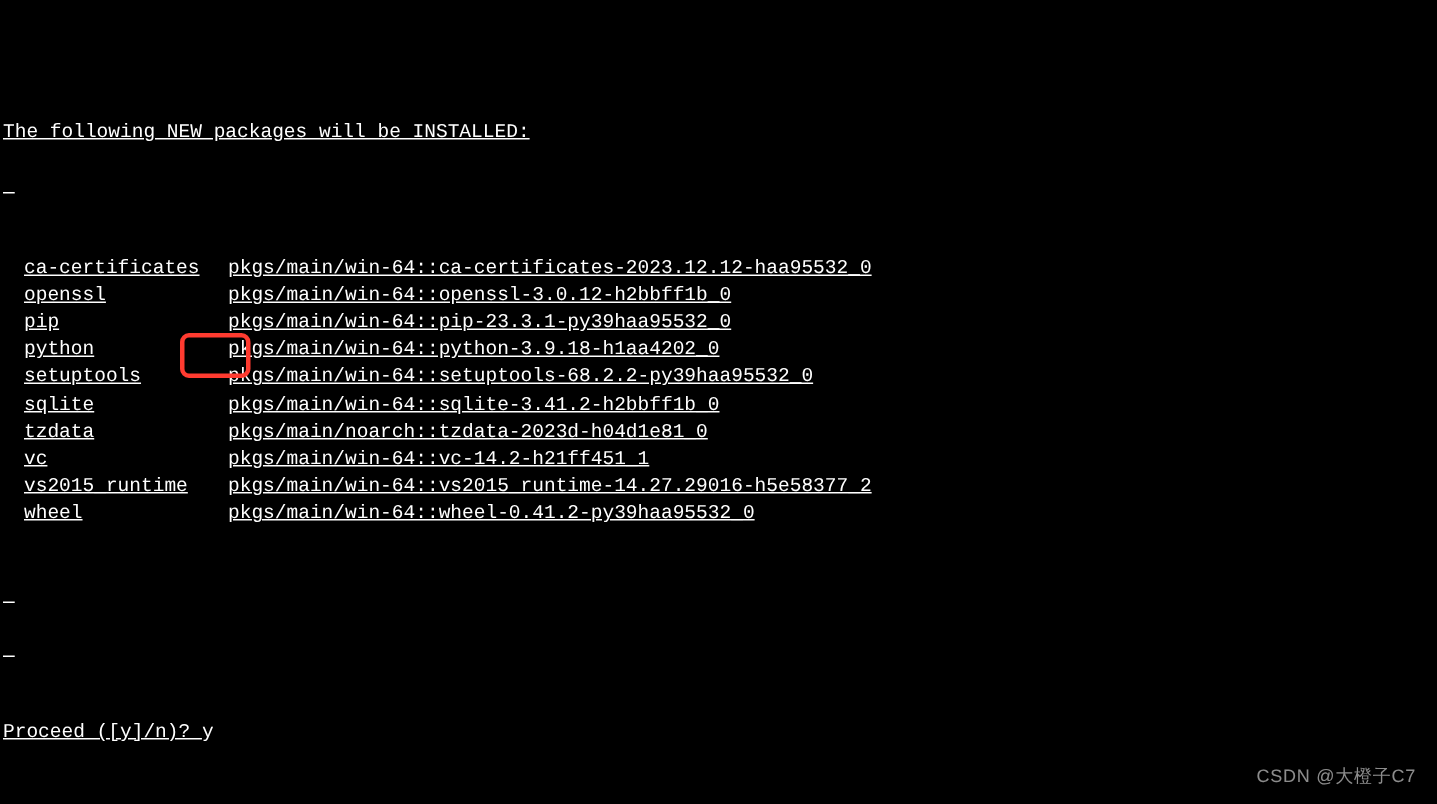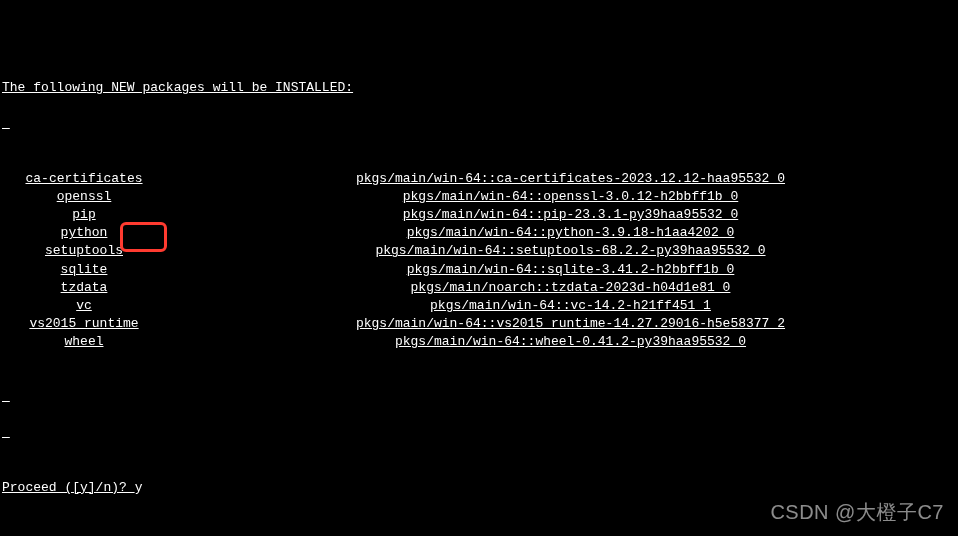--- a/index.html
+++ b/index.html
@@ -26,26 +26,26 @@
       width: 47px;
       height: 30px;
       pointer-events: none;
     }
     .watermark {
       position: absolute;
       right: 14px;
       bottom: 10px;
       color: rgba(255,255,255,0.55);
       font-family: Arial, sans-serif;
-      font-size: 20px;
+      font-size: 12px;
       letter-spacing: 0.5px;
     }
-    .pkg-row { display: flex; text-align: center; }
+    .pkg-row { display: flex; }
     .pkg-name { width: 150px; padding-left: 14px; }
-    .pkg-spec { flex: 1; margin-left: 31px; }
+    .pkg-spec { flex: 1; }
     .prompt-input {
       background: transparent;
       border: none;
       color: #fff;
       font-family: inherit;
       font-size: inherit;
       outline: none;
       width: 30px;
     }
   </style>

